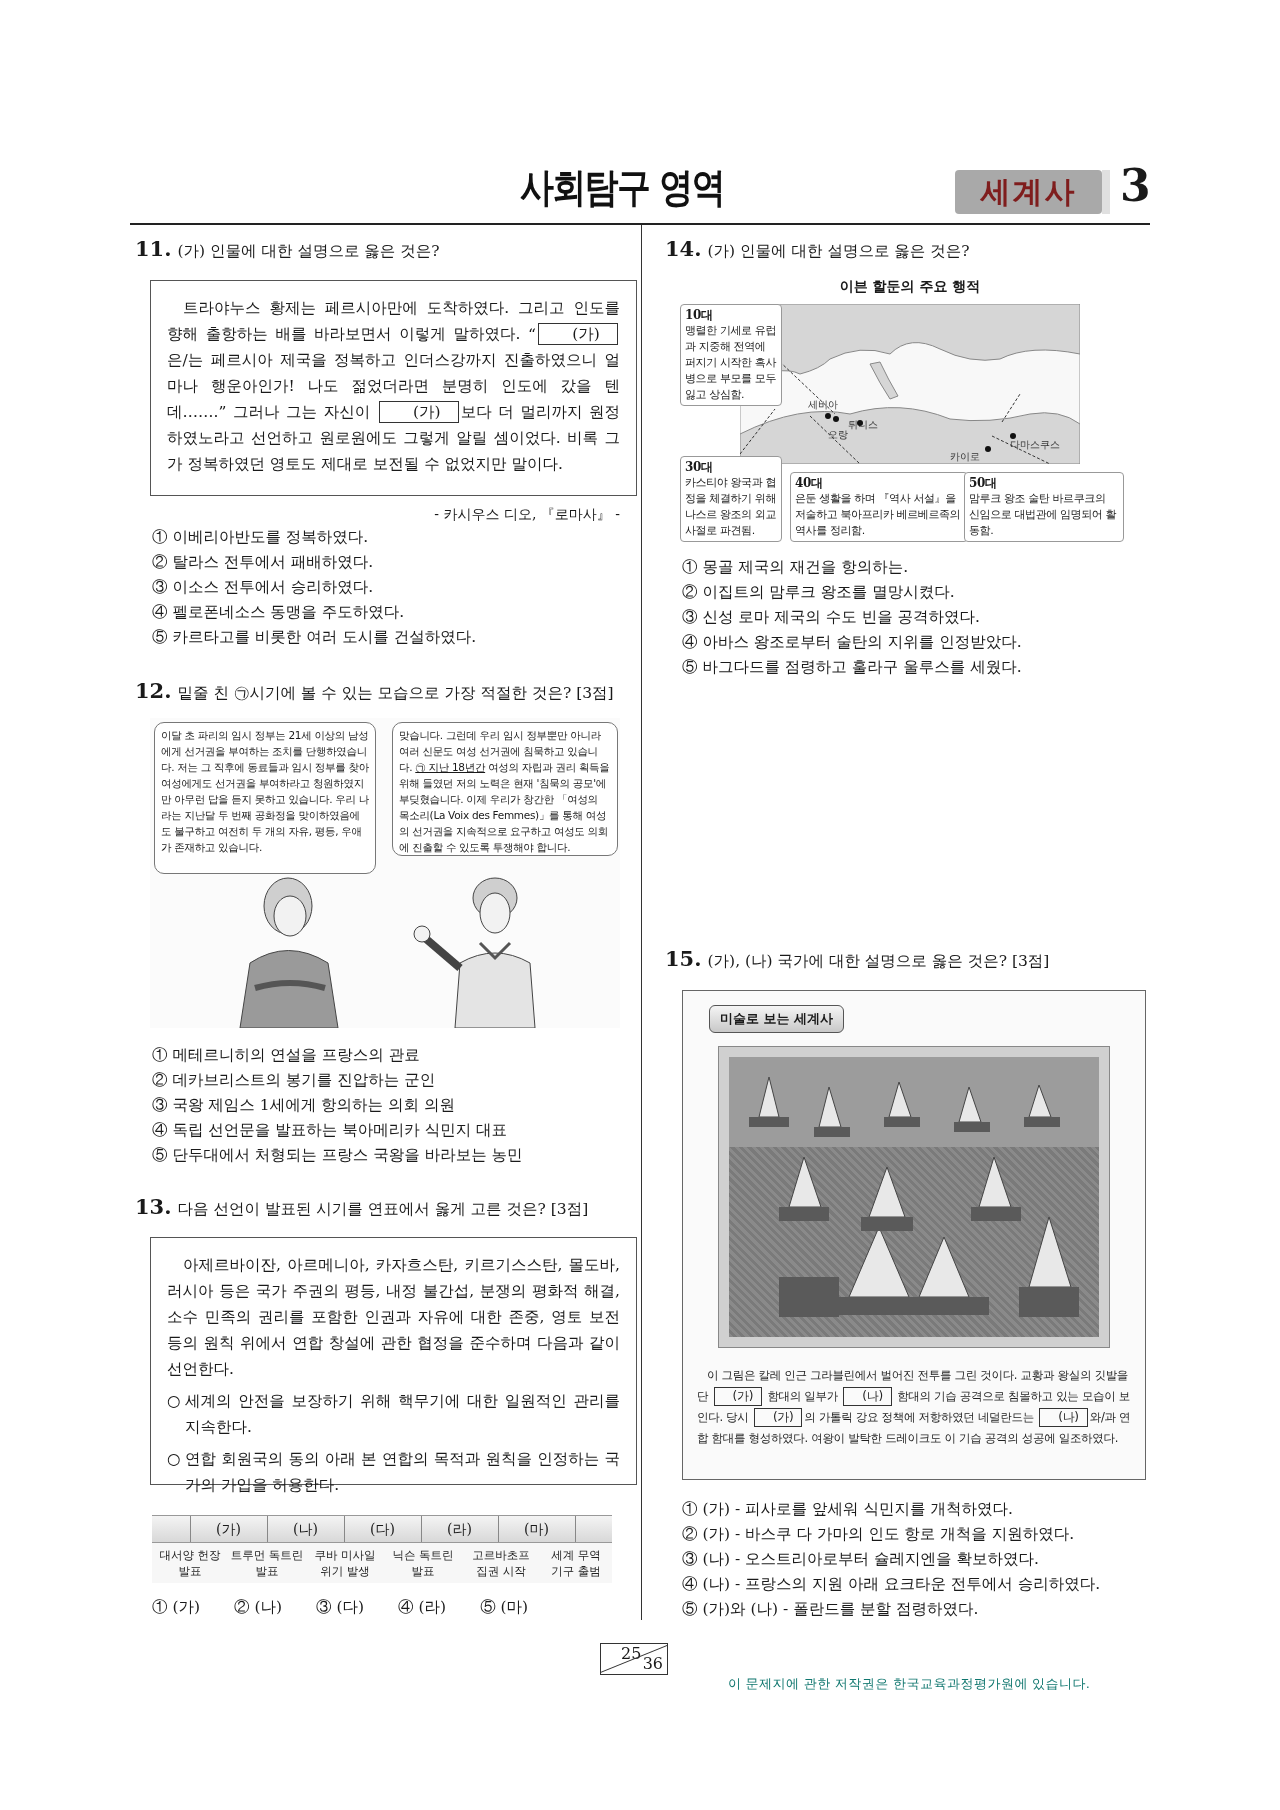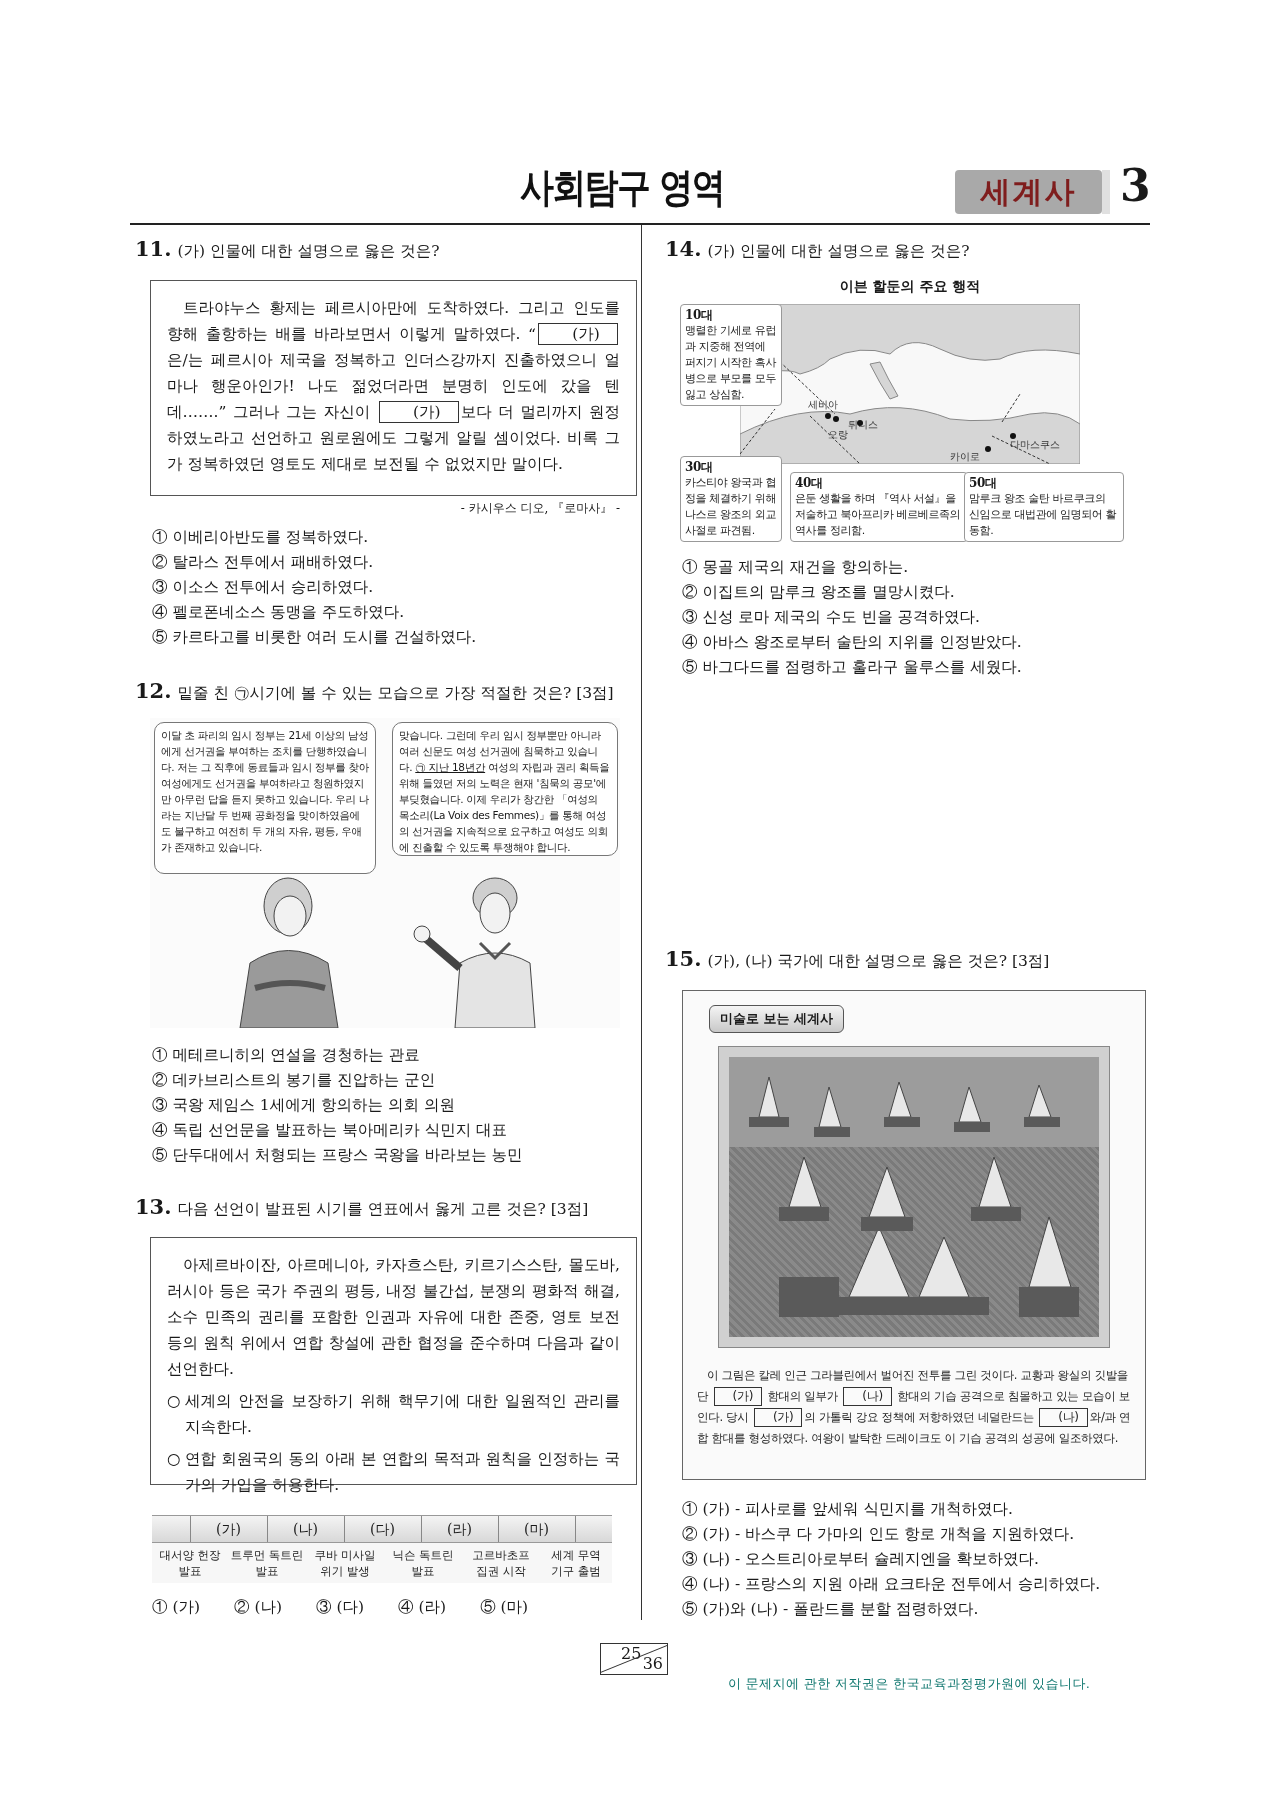--- a/index.html
+++ b/index.html
@@ -8,21 +8,21 @@
   .page-title { left: 520px; top: 160px; font-family: "DejaVu Sans", sans-serif; font-size: 40px; font-weight: bold; letter-spacing: -2px; transform: scaleX(0.85); transform-origin: left; color: #111; }
   .subject-badge { left: 955px; top: 170px; width: 147px; height: 44px; background: #a9a9a9; border-radius: 4px; color: #7f1d1d; font-family: "DejaVu Sans", sans-serif; font-weight: bold; font-size: 30px; text-align: center; line-height: 44px; letter-spacing: 2px; }
   .badge-edge { left: 1102px; top: 170px; width: 8px; height: 44px; background: #e0e0e0; }
   .page-number { left: 1120px; top: 160px; font-family: "DejaVu Serif", serif; font-size: 44px; font-weight: bold; }
   .header-rule { left: 130px; top: 223px; width: 1020px; height: 2px; background: #222; }
   .col-divider { left: 641px; top: 225px; width: 1px; height: 1395px; background: #333; }
   .q-title { font-size: 15.5px; line-height: 18px; white-space: nowrap; }
   .q-num { font-size: 21px; font-weight: bold; margin-right: 6px; }
   .passage { border: 1.5px solid #555; background: #fff; padding: 14px 16px 0 16px; font-size: 15.5px; line-height: 26px; text-align: justify; }
   .blank { display: inline-block; border: 1px solid #333; padding: 0 14px; line-height: 20px; margin: 0 2px; min-width: 50px; text-align: center; }
-  .source { text-align: right; font-size: 12px; margin-top: 18px; }
+  .source { text-align: right; font-size: 14px; margin-top: 24px; }
   .options { font-size: 15.5px; line-height: 25px; }
   .options div { white-space: nowrap; }
   .bubble { border: 1.5px solid #777; border-radius: 10px; font-family: "DejaVu Sans", sans-serif; font-size: 10.5px; line-height: 16px; padding: 4px 6px; background: #fff; letter-spacing: -0.3px; }
   .cartoon-area { background: #fbfbfb; }
   .timeline-bar { background: linear-gradient(#f4f4f4, #d8d8d8); border-top: 1px solid #999; border-bottom: 1px solid #999; height: 26px; display: flex; }
   .tl-cell { border-right: 1px solid #888; text-align: center; font-size: 14px; line-height: 26px; }
   .tl-events { display: flex; font-family: "DejaVu Sans", sans-serif; font-size: 11.5px; line-height: 16px; text-align: center; background: #f7f7f7; padding: 4px 0; color: #222; }
   .map-box { border: 1px solid #999; border-radius: 4px; background: #fff; font-family: "DejaVu Sans", sans-serif; font-size: 11px; line-height: 16px; padding: 2px 4px; letter-spacing: -0.4px; }
   .map-box .age { font-family: "DejaVu Serif", serif; font-weight: bold; font-size: 12px; }
   .city { font-family: "DejaVu Sans", sans-serif; font-size: 10px; color: #333; }
@@ -84,21 +84,21 @@
   <svg class="abs" style="left:250px; top:150px;" width="170" height="160">
     <ellipse cx="95" cy="30" rx="22" ry="20" fill="#cfcfcf" stroke="#444"></ellipse>
     <ellipse cx="95" cy="45" rx="15" ry="20" fill="#f2f2f2" stroke="#444"></ellipse>
     <path d="M55 160 L60 95 Q95 75 130 95 L135 160 Z" fill="#e4e4e4" stroke="#444"></path>
     <path d="M80 75 L95 90 L110 75" stroke="#555" fill="none" stroke-width="3"></path>
     <path d="M60 100 L25 70" stroke="#444" stroke-width="8"></path>
     <circle cx="22" cy="66" r="8" fill="#f2f2f2" stroke="#444"></circle>
   </svg>
 </div>
 <div class="abs options" style="left:152px; top:1043px;">
-  <div>① 메테르니히의 연설을 경청하는 관료</div>
+  <div>① 메테르니히의 연설을 프랑스의 관료</div>
   <div>② 데카브리스트의 봉기를 진압하는 군인</div>
   <div>③ 국왕 제임스 1세에게 항의하는 의회 의원</div>
   <div>④ 독립 선언문을 발표하는 북아메리카 식민지 대표</div>
   <div>⑤ 단두대에서 처형되는 프랑스 국왕을 바라보는 농민</div>
 </div>
 
 <div class="abs q-title" style="left:135px; top:1198px;">
   <span class="q-num">13.</span><span>다음 선언이 발표된 시기를 연표에서 옳게 고른 것은? [3점]</span>
 </div>
 <div class="abs passage" style="left:150px; top:1237px; width:453px; height:232px;">

